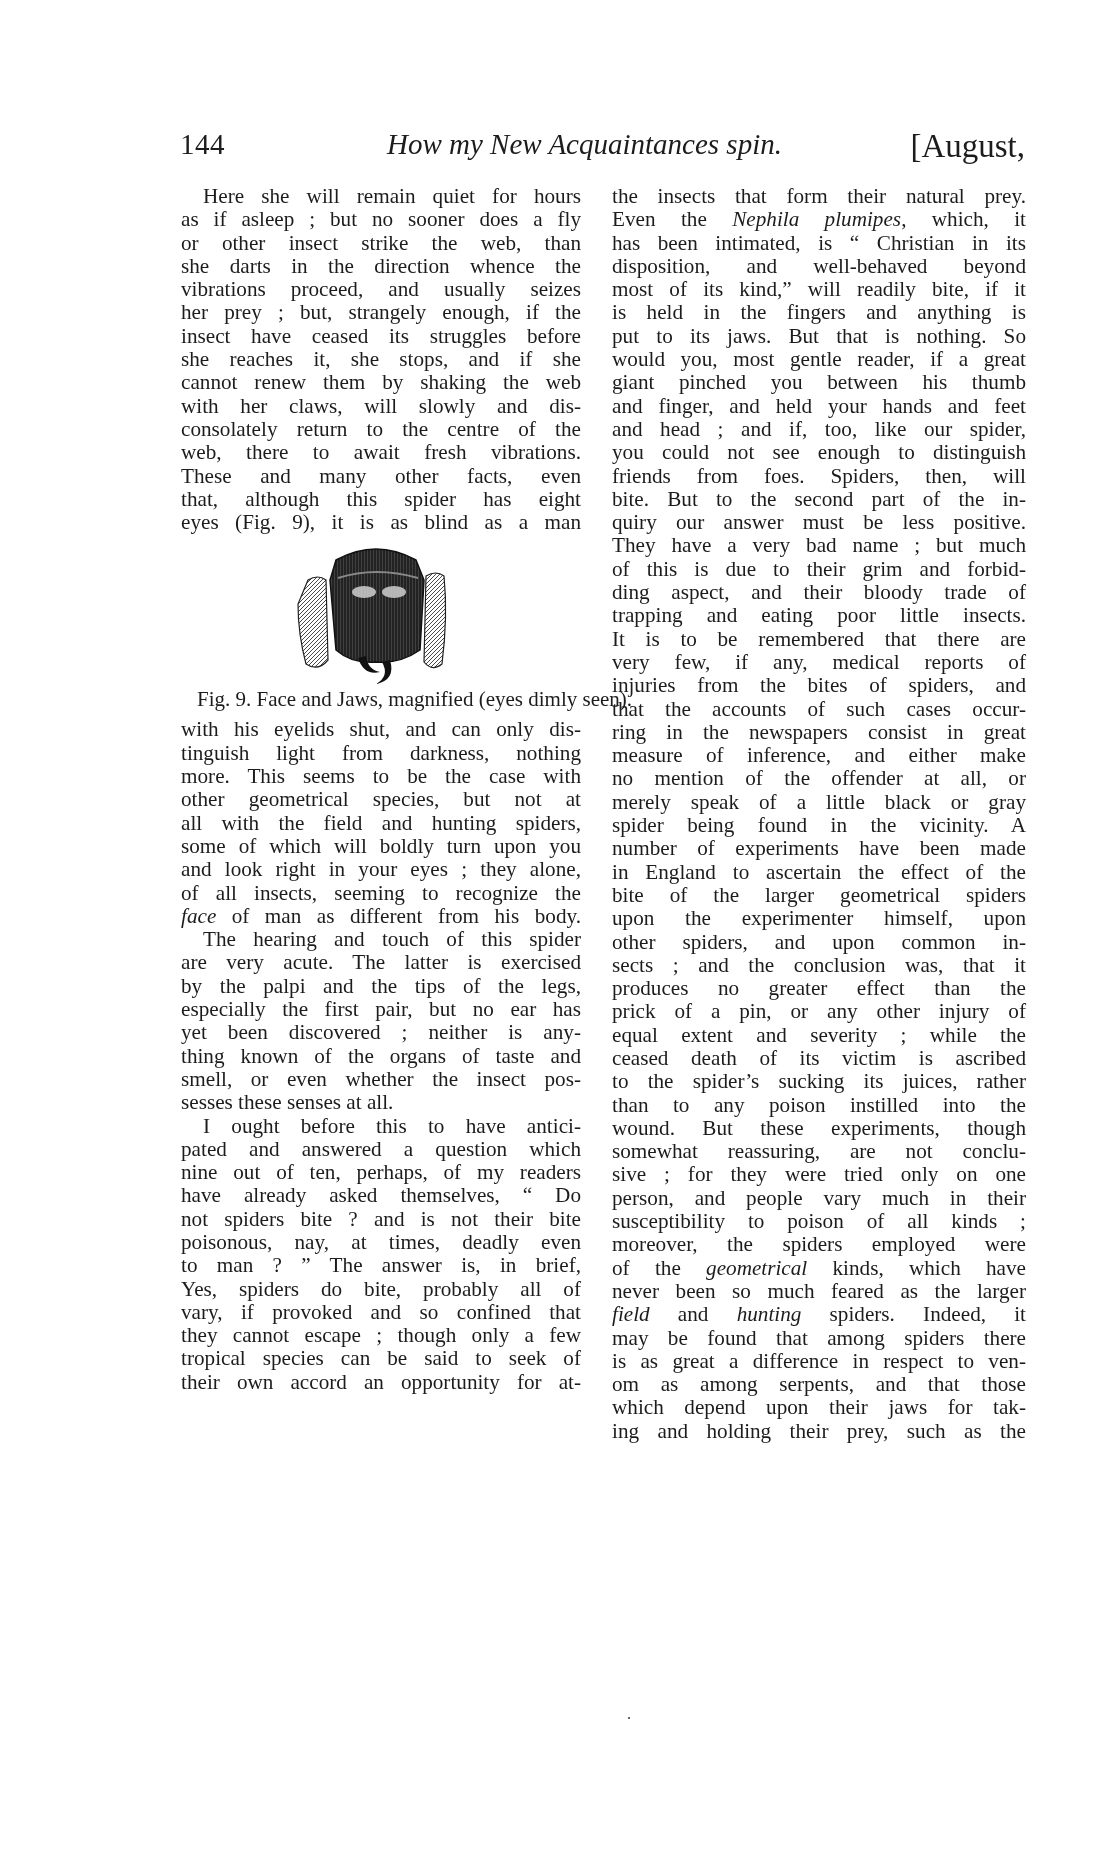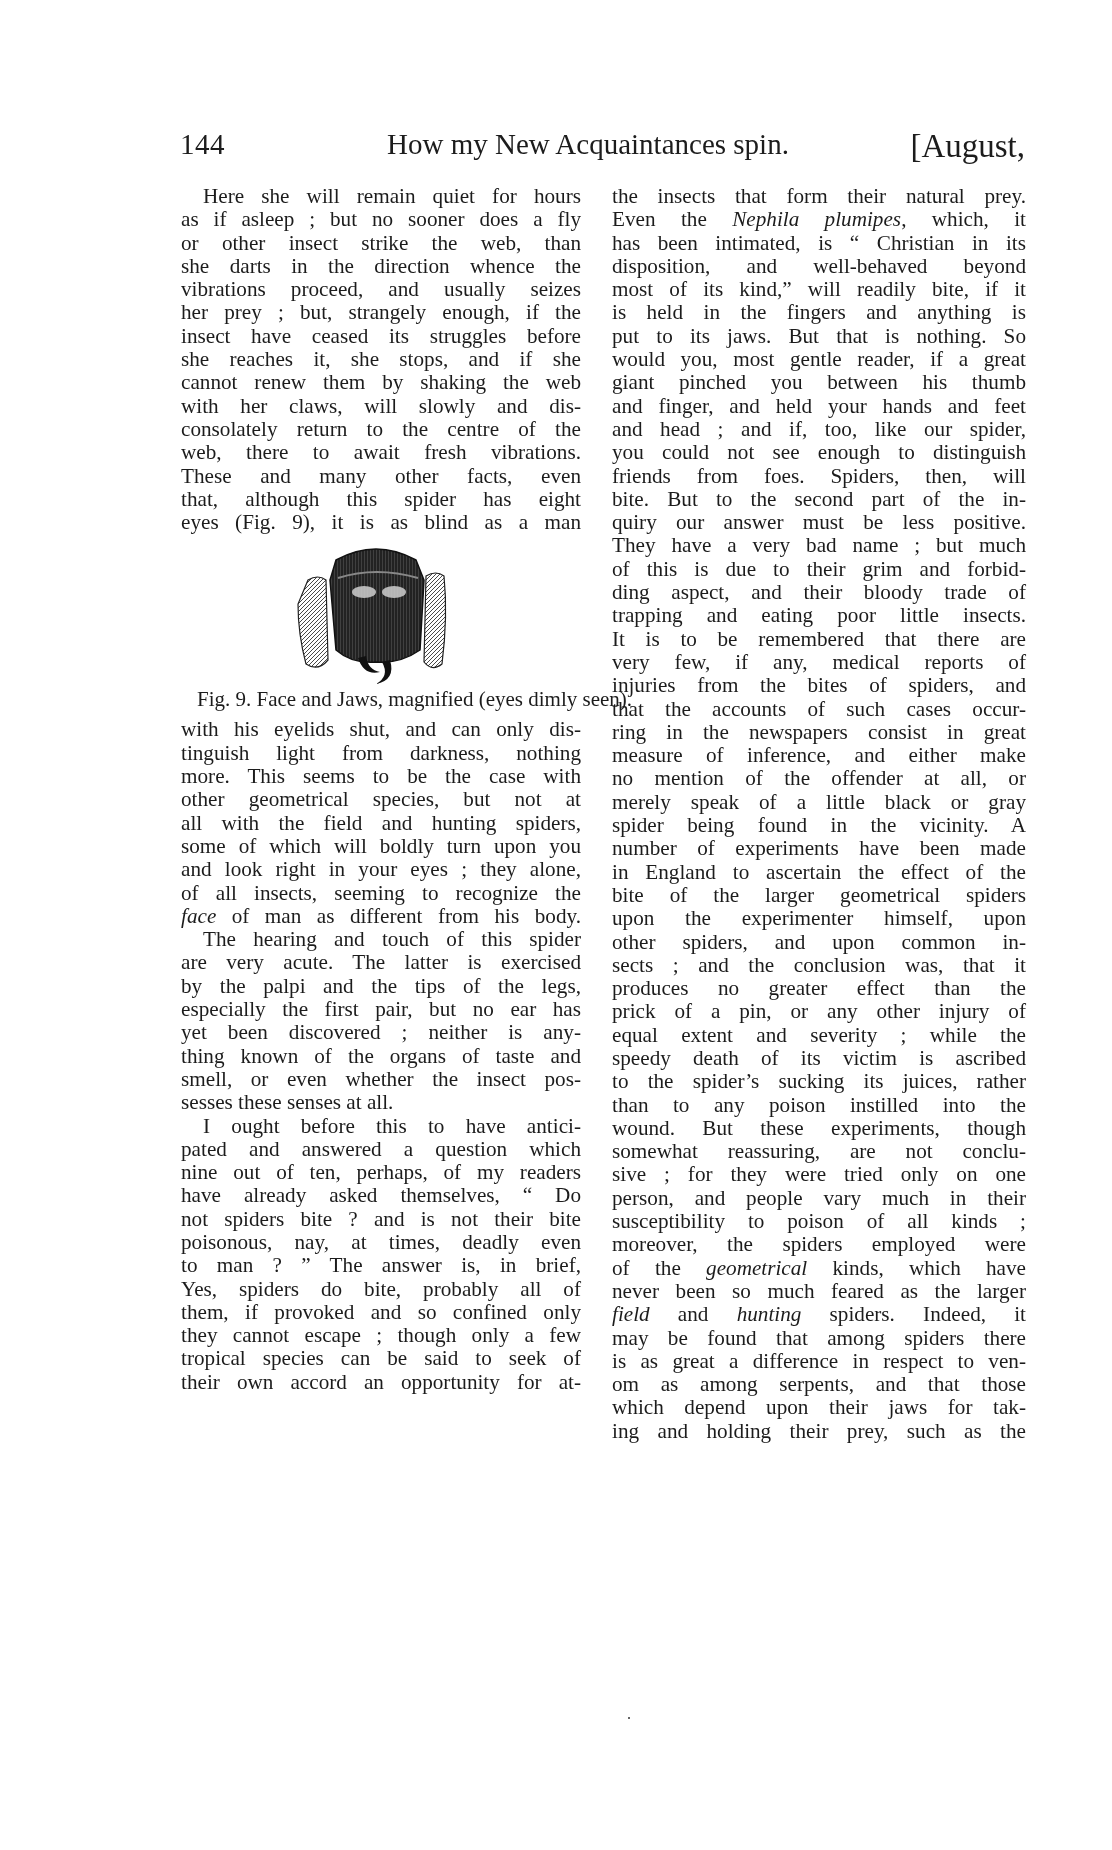--- a/index.html
+++ b/index.html
@@ -1,20 +1,20 @@
 <!DOCTYPE html>
 <html><head>
 <meta charset="utf-8">
 <style>
   html, body { margin: 0; padding: 0; background: #ffffff; }
   body { width: 1112px; height: 1850px; position: relative; overflow: hidden;
          font-family: "Liberation Serif", "DejaVu Serif", serif; color: #1c1c1c; }
   .header { position: absolute; top: 128px; left: 157px; width: 870px; height: 40px; }
   .pagenum { position: absolute; left: 0; top: 0; font-size: 29px; letter-spacing: 0.5px; margin-left: 23px; }
-  .runhead { position: absolute; left: 230px; top: 0; font-size: 29px; }
+  .runhead { position: absolute; left: 230px; top: 0; font-size: 29px; font-style: italic; }
   .month { position: absolute; right: 2px; top: 0; font-size: 33px; }
   .col { position: absolute; top: 185px; font-size: 21.2px; line-height: 23.3px; }
   .col-left { left: 181px; width: 400px; }
   .col-right { left: 612px; width: 414px; }
   .line { display: block; text-align: justify; text-align-last: justify; white-space: nowrap; height: 23.3px; }
   .line.last { text-align-last: left; }
   .line.indent { padding-left: 22px; }
   .line span.i { font-style: italic; }
   .figure { position: relative; height: 176px; margin: 6px 0 2px 0; }
   .figure svg { position: absolute; left: 105px; top: 0; }
@@ -103,21 +103,21 @@
 
   <div>
     <span class="line indent">I ought before this to have antici-</span>
     <span class="line">pated and answered a question which</span>
     <span class="line">nine out of ten, perhaps, of my readers</span>
     <span class="line">have already asked themselves, “ Do</span>
     <span class="line">not spiders bite ? and is not their bite</span>
     <span class="line">poisonous, nay, at times, deadly even</span>
     <span class="line">to man ? ”   The answer is, in brief,</span>
     <span class="line">Yes, spiders do bite, probably all of</span>
-    <span class="line">them, if provoked and so confined only</span>
+    <span class="line">vary, if provoked and so confined that</span>
     <span class="line">they cannot escape ; though only a few</span>
     <span class="line">tropical species can be said to seek of</span>
     <span class="line">their own accord an opportunity for at-</span>
   </div>
 </div>
 
 <div class="col col-right">
   <div id="right-lines">
       <span class="line">the insects that form their natural prey.</span>
       <span class="line"><span>Even the </span><span class="i">Nephila plumipes</span><span>, which, it</span></span>
@@ -149,21 +149,21 @@
       <span class="line">spider being found in the vicinity.  A</span>
       <span class="line">number of experiments have been made</span>
       <span class="line">in England to ascertain the effect of the</span>
       <span class="line">bite of the larger geometrical spiders</span>
       <span class="line">upon the experimenter himself, upon</span>
       <span class="line">other spiders, and upon common in-</span>
       <span class="line">sects ; and the conclusion was, that it</span>
       <span class="line">produces no greater effect than the</span>
       <span class="line">prick of a pin, or any other injury of</span>
       <span class="line">equal extent and severity ; while the</span>
-      <span class="line">speedy death of its victim is ascribed</span>
+      <span class="line">ceased death of its victim is ascribed</span>
       <span class="line">to the spider’s sucking its juices, rather</span>
       <span class="line">than to any poison instilled into the</span>
       <span class="line">wound.  But these experiments, though</span>
       <span class="line">somewhat reassuring, are not conclu-</span>
       <span class="line">sive ; for they were tried only on one</span>
       <span class="line">person, and people vary much in their</span>
       <span class="line">susceptibility to poison of all kinds ;</span>
       <span class="line">moreover, the spiders employed were</span>
       <span class="line"><span>of the </span><span class="i">geometrical</span><span> kinds, which have</span></span>
       <span class="line">never been so much feared as the larger</span>

